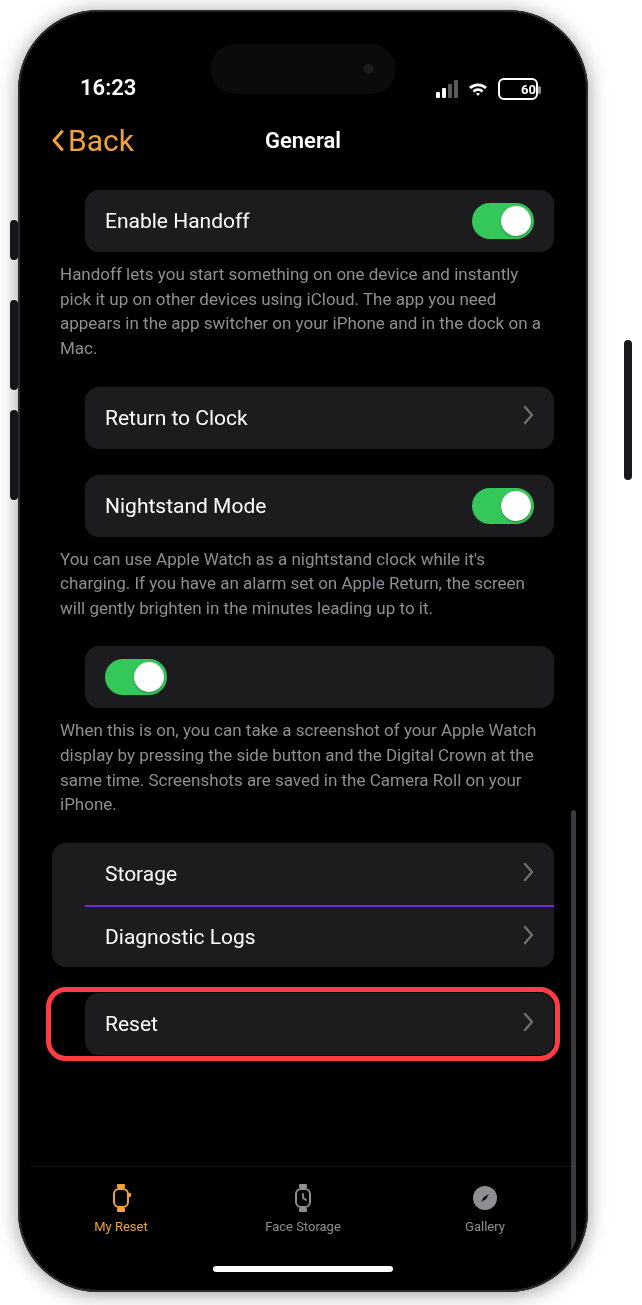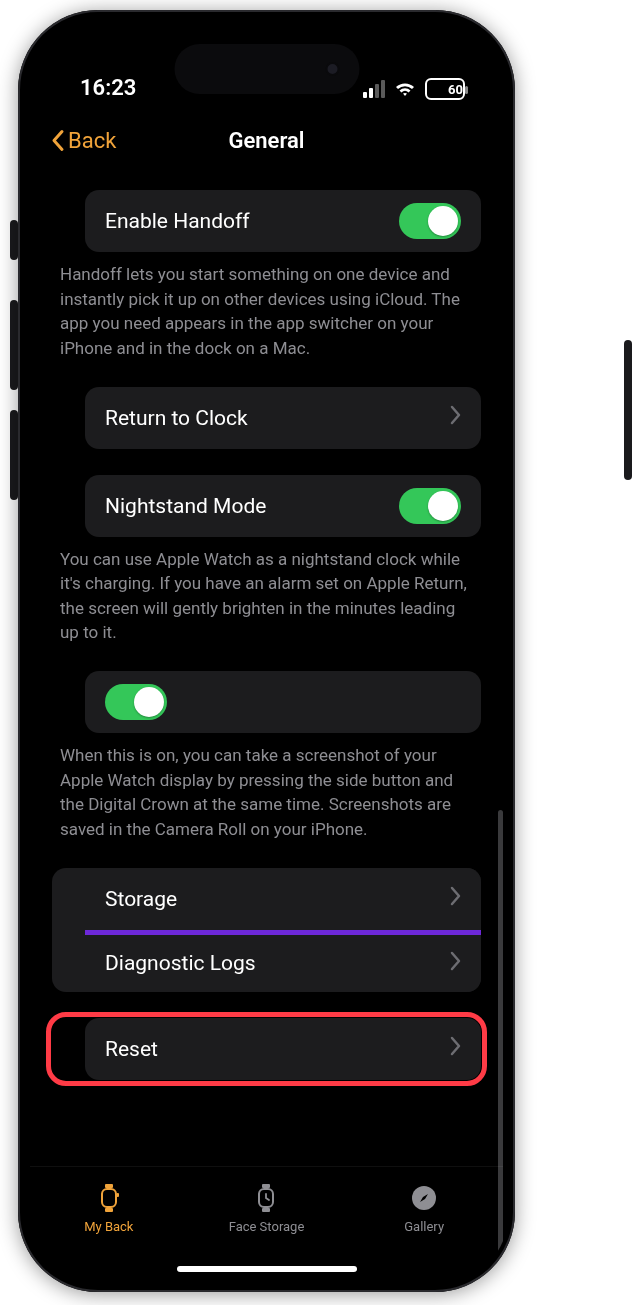--- a/index.html
+++ b/index.html
@@ -3,21 +3,21 @@
 <meta charset="utf-8">
 <style>
   * { margin: 0; padding: 0; box-sizing: border-box; font-family: -apple-system, BlinkMacSystemFont, "Segoe UI", Roboto, Helvetica, Arial, sans-serif; }
   body { background: #fff; width: 642px; height: 1305px; position: relative; overflow: hidden; }
 
   
   .phone {
     position: absolute;
     left: 18px;
     top: 10px;
-    width: 497px;
+    width: 570px;
     height: 1282px;
     background: #000;
     border-radius: 80px;
     box-shadow: 0 0 0 2px #2a2a2e inset, 0 2px 20px rgba(0,0,0,.4);
     overflow: hidden;
   }
   .side-btn { position: absolute; background:#1a1a1d; border-radius:4px; }
   .side-btn.left1 { left:10px; top:220px; width:8px; height:40px; }
   .side-btn.left2 { left:10px; top:300px; width:8px; height:90px; }
   .side-btn.left3 { left:10px; top:410px; width:8px; height:90px; }
@@ -64,42 +64,42 @@
   .nav {
     display:flex; align-items:center; justify-content:center;
     position:relative;
     height:60px;
     padding: 0 20px;
     margin-top: 10px;
   }
   .nav-back {
     position:absolute; left:26px; top:50%; transform:translateY(-50%);
     display:flex; align-items:center; gap:2px;
-    color:#f0a33a; font-size:22px; cursor:pointer;
+    color:#f0a33a; font-size:30px; cursor:pointer;
   }
   .nav-back svg { stroke:#f0a33a; }
   .nav-title { color:#fff; font-size:22px; font-weight:600; }
 
   
   .content { padding: 20px 28px 0 28px; position:relative; }
 
   .group { margin-bottom: 26px; }
   .row {
     background:#1c1c1e;
     border-radius:14px;
     min-height:62px;
     display:flex; align-items:center; justify-content:space-between;
     padding: 0 20px;
     color:#fff; font-size:21px;
     cursor:pointer;
     margin-left:33px;
   }
   .row-stack { background:#1c1c1e; border-radius:14px; overflow:hidden; }
   .row-stack .row { border-radius:0; }
-  .row-stack .row + .row { border-top:5px solid #6d28d9; }
+  .row-stack .row + .row { border-top:2px solid #6d28d9; }
 
   .row .label { flex:1; }
   .row.orange .label { color:#f0a33a; }
 
   .chev { color:#6d6d72; }
   .chev svg { stroke:#6d6d72; }
 
   .toggle {
     width:62px; height:36px; border-radius:20px;
     background:#34c759; position:relative; flex:none;
@@ -276,21 +276,21 @@
     <div class="tabbar">
       <div class="tab active">
         <div class="tab-icon">
           <svg width="26" height="30" viewBox="0 0 26 30">
               <rect x="6" y="6" width="14" height="18" rx="5" fill="none" stroke="#f0a33a" stroke-width="2"></rect>
               <rect x="9" y="1" width="8" height="4" rx="1" fill="#f0a33a"></rect>
               <rect x="9" y="25" width="8" height="4" rx="1" fill="#f0a33a"></rect>
               <rect x="20.5" y="10" width="2.5" height="4" rx="1" fill="#f0a33a"></rect>
             </svg>
         </div>
-        <span class="t-label">My Back</span>
+        <span class="t-label">My Reset</span>
       </div>
       <div class="tab">
         <div class="tab-icon">
           <svg width="26" height="30" viewBox="0 0 26 30">
               <rect x="6" y="6" width="14" height="18" rx="5" fill="none" stroke="#8e8e93" stroke-width="2"></rect>
               <rect x="9" y="1" width="8" height="4" rx="1" fill="#8e8e93"></rect>
               <rect x="9" y="25" width="8" height="4" rx="1" fill="#8e8e93"></rect>
               <path d="M13 11 L13 15 L16 17" stroke="#8e8e93" stroke-width="1.8" fill="none" stroke-linecap="round"></path>
             </svg>
         </div>

